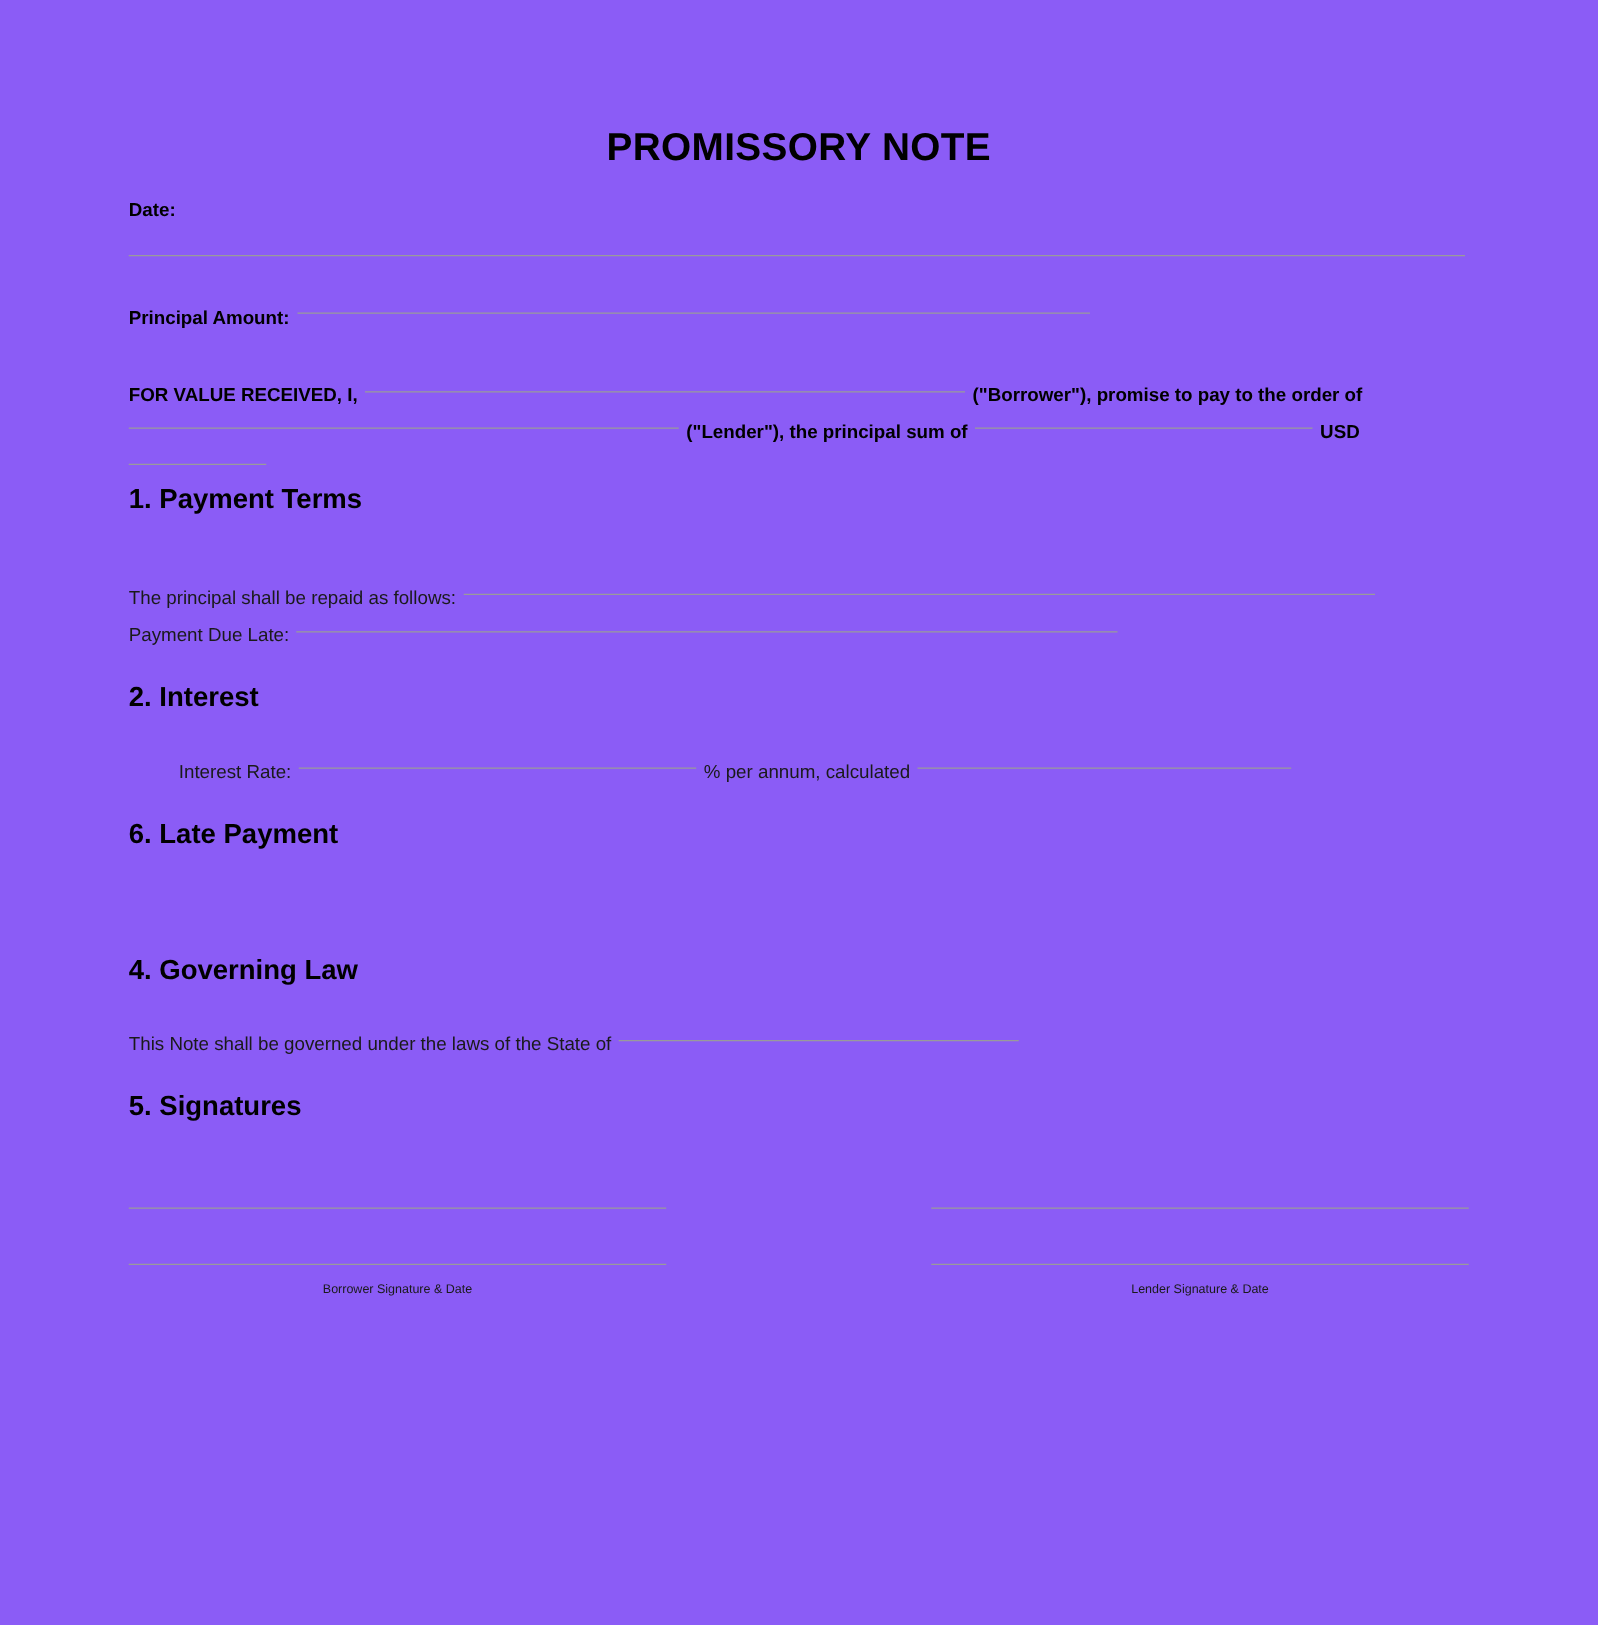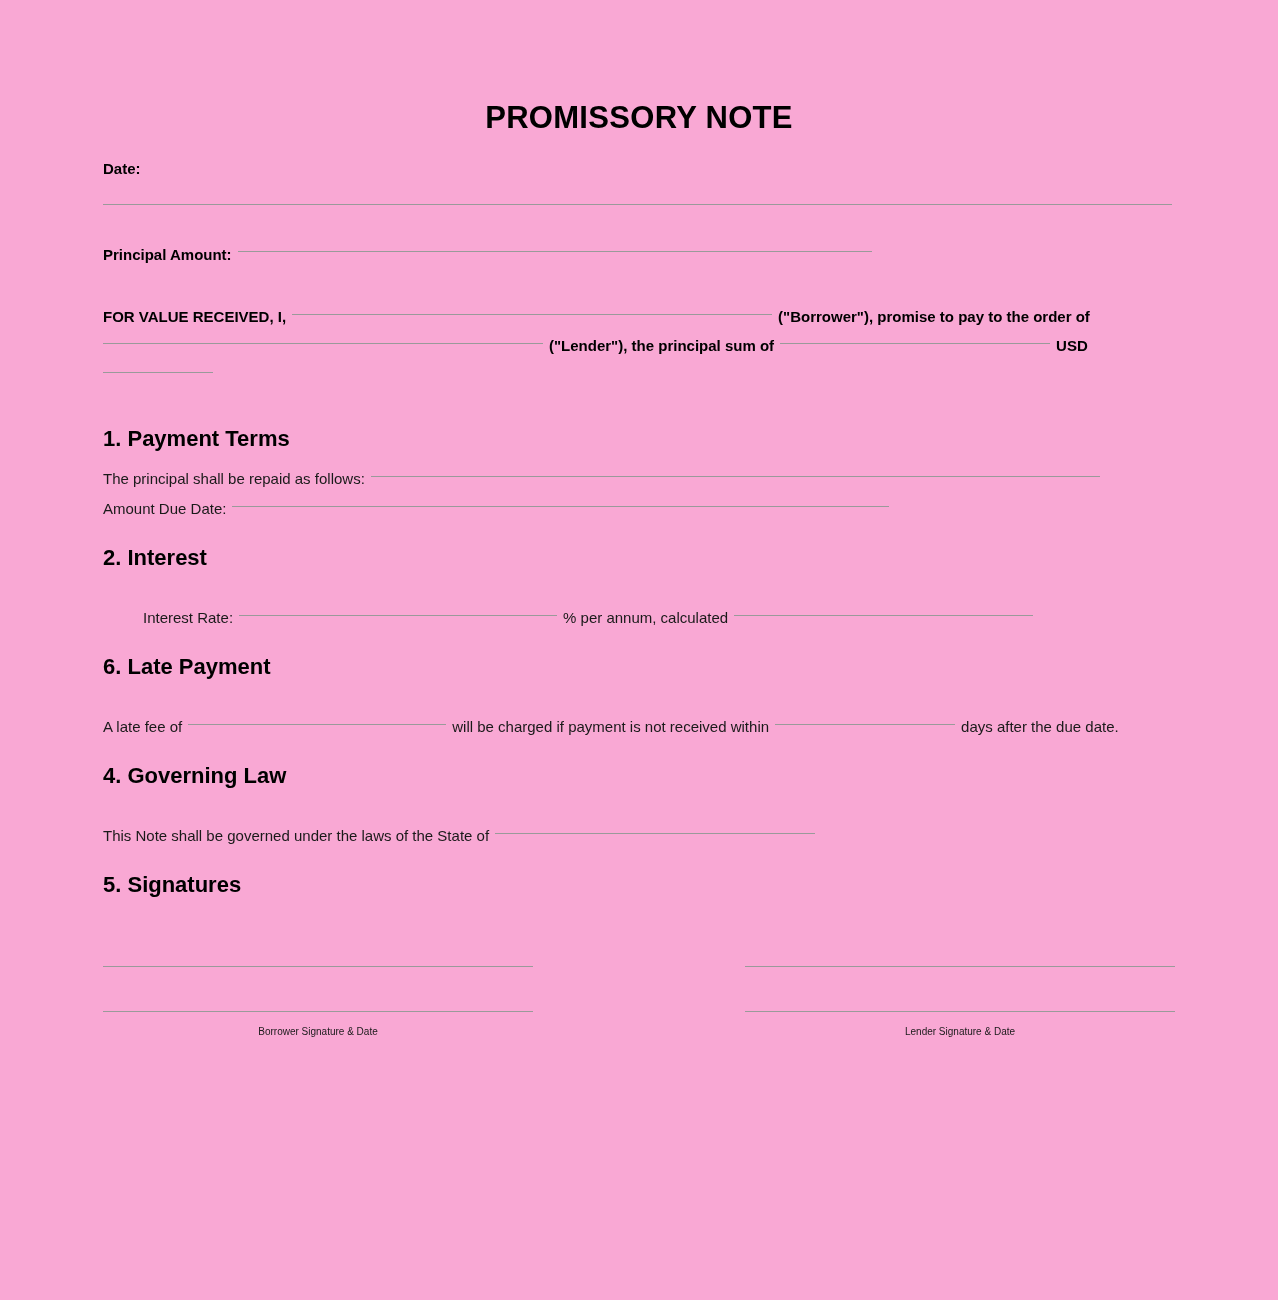--- a/index.html
+++ b/index.html
@@ -15,21 +15,21 @@
     color: #000000;
     overflow: hidden;
   }
 
   .page {
     position: absolute;
     left: 0;
     top: 0;
     width: 1278px;
     height: 1300px;
-    background: #f9a8d4;
+    background: #8b5cf6;
   }
 
   .doc {
     position: absolute;
     left: 103px;
     top: 0;
     width: 1072px;
   }
 
   
@@ -120,21 +120,21 @@
     position: absolute;
     left: 0;
     font-size: 15px;
     font-weight: normal;
     line-height: 22px;
     white-space: nowrap;
     color: #1a1a1a;
   }
 
   
-  #h-payment-terms { top: 426px; }
+  #h-payment-terms { top: 386px; }
   #l-repaid        { top: 468px; }
   #l-duedate       { top: 498px; }
   #h-interest      { top: 545px; }
   #l-interest      { top: 607px; margin-left: 40px; }
   #h-late          { top: 654px; }
   #l-late          { top: 716px; }
   #h-governing     { top: 763px; }
   #l-governing     { top: 825px; }
   #h-signatures    { top: 872px; }
 
@@ -193,29 +193,28 @@
     <div class="fvr">
       <div class="line"><span>FOR VALUE RECEIVED, I,</span><span class="rule fvr-rule-1"></span><span>("Borrower"), promise to pay to the order of</span></div>
       <div class="line"><span class="rule fvr-rule-2"></span><span>("Lender"), the principal sum of</span><span class="rule fvr-rule-3"></span><span>USD</span></div>
       <div class="line"><span class="rule fvr-rule-4"></span></div>
     </div>
 
     <h2 class="section-heading" id="h-payment-terms">1. Payment Terms</h2>
 
     <div class="body-line" id="l-repaid"><span>The principal shall be repaid as follows:</span><span class="rule"></span></div>
 
-    <div class="body-line" id="l-duedate"><span>Amount Due Date:</span><span class="rule"></span></div>
+    <div class="body-line" id="l-duedate"><span>Payment Due Late:</span><span class="rule"></span></div>
 
     <h2 class="section-heading" id="h-interest">2. Interest</h2>
 
     <div class="body-line" id="l-interest"><span>Interest Rate:</span><span class="rule rule-a"></span><span>% per annum, calculated</span><span class="rule rule-b"></span></div>
 
     <h2 class="section-heading" id="h-late">6. Late Payment</h2>
 
-    <div class="body-line" id="l-late"><span>A late fee of</span><span class="rule rule-a"></span><span>will be charged if payment is not received within</span><span class="rule rule-b"></span><span>days after the due date.</span></div>
 
     <h2 class="section-heading" id="h-governing">4. Governing Law</h2>
 
     <div class="body-line" id="l-governing"><span>This Note shall be governed under the laws of the State of</span><span class="rule"></span></div>
 
     <h2 class="section-heading" id="h-signatures">5. Signatures</h2>
 
     <div class="sig-area">
 
       <div class="sig-col left">

